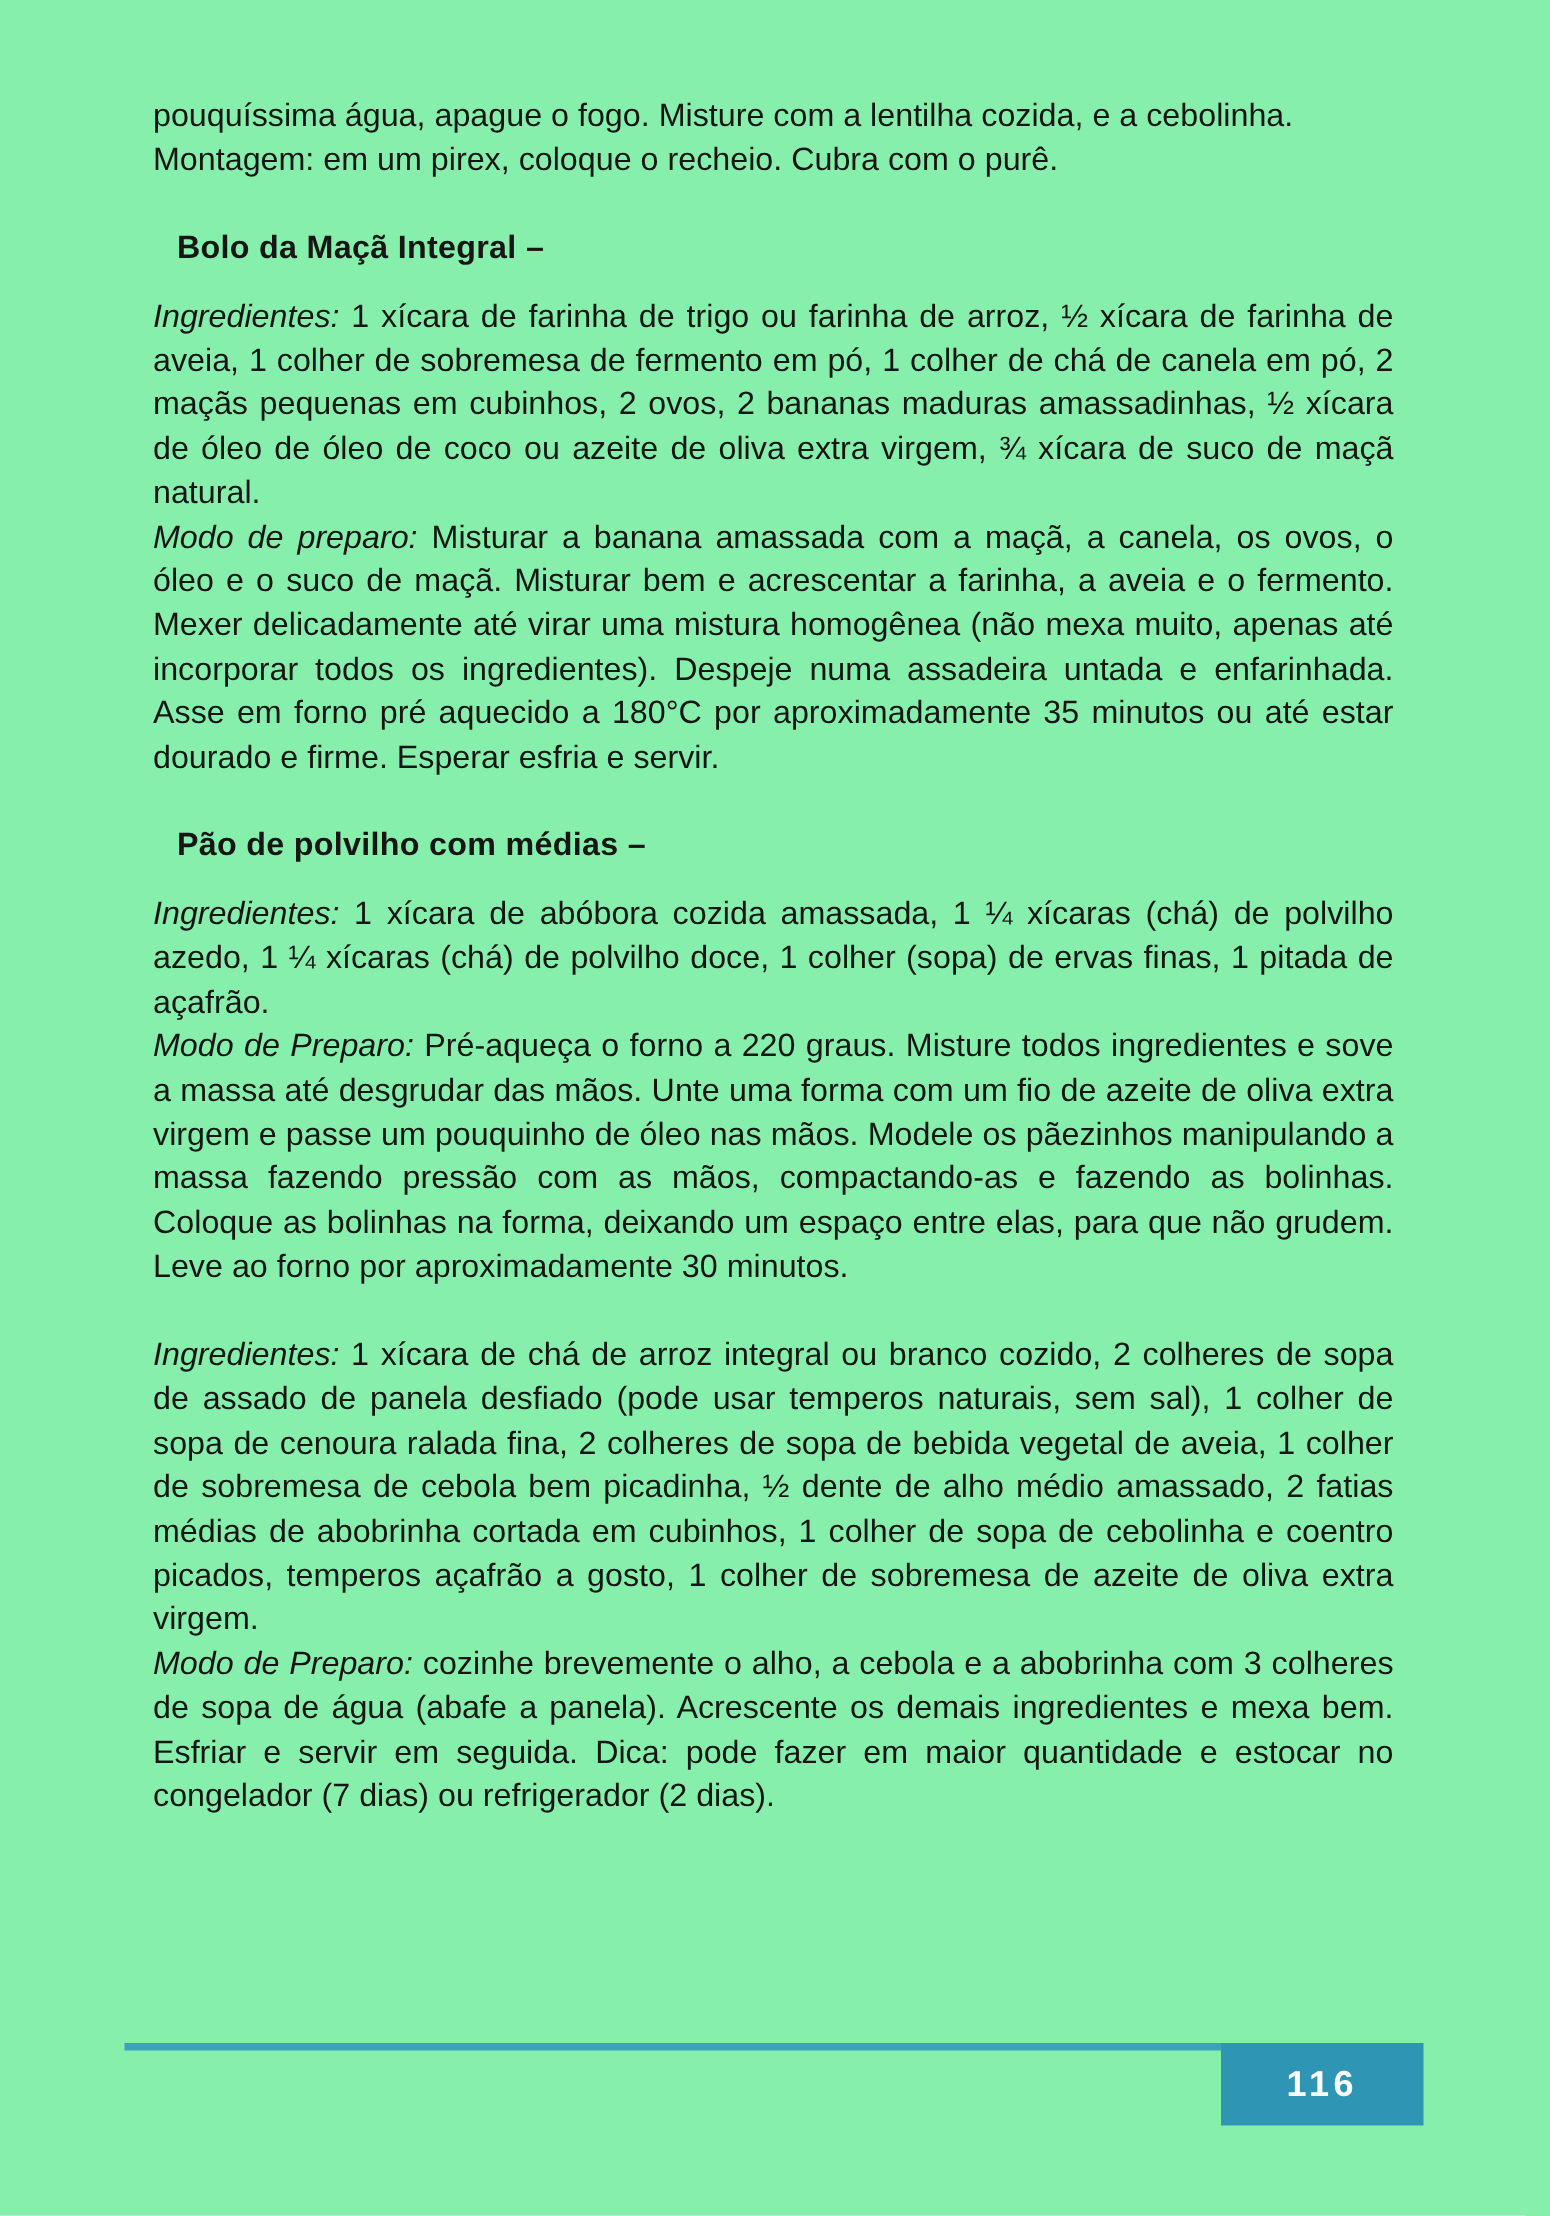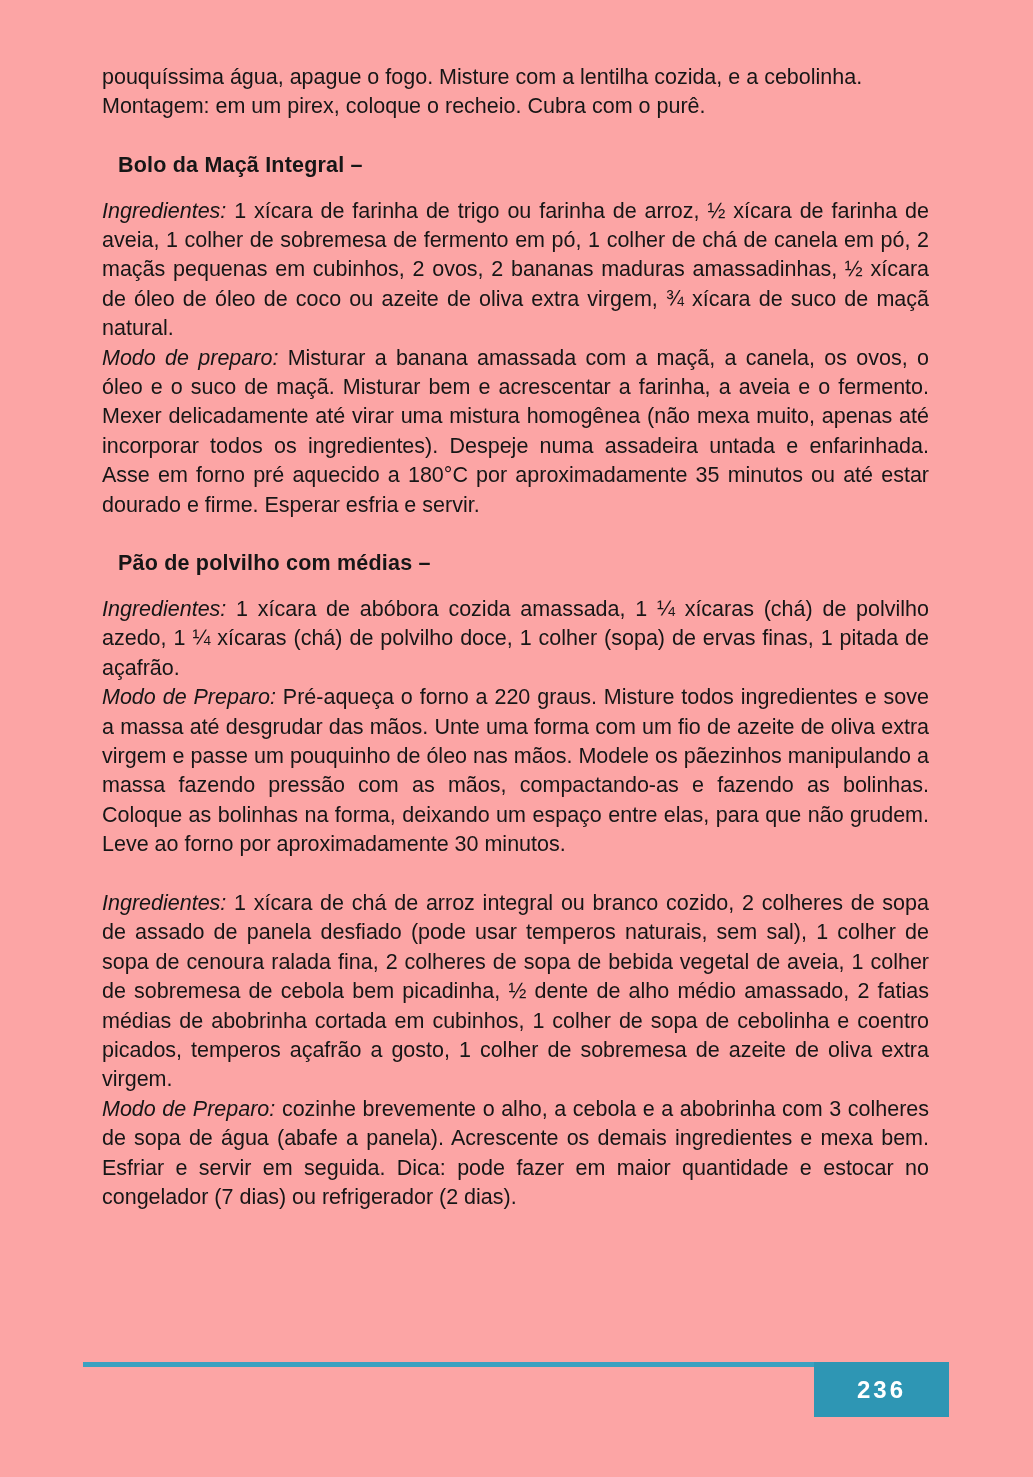--- a/index.html
+++ b/index.html
@@ -51,21 +51,21 @@
     align-items: center;
     justify-content: center;
     font-weight: 700;
     font-size: 24px;
     letter-spacing: 3px;
   }
 </style>
 </head>
 <body>
 
-<div class="page" style="background: #fca5a5; color: rgb(22, 22, 22);">
+<div class="page" style="background: #86efac; color: rgb(22, 22, 22);">
   <div class="content">
 
     <div class="section">
       <p class="para"><em class="lead"></em> <span>pouquíssima água, apague o fogo. Misture com a lentilha cozida, e a cebolinha.</span></p>
       <p class="para"><em class="lead"></em> <span>Montagem: em um pirex, coloque o recheio. Cubra com o purê.</span></p>
     </div>
 
     <div class="section">
       <h2 class="recipe-heading">Bolo da Maçã Integral –</h2>
       <p class="para"><em class="lead">Ingredientes:</em> <span>1 xícara de farinha de trigo ou farinha de arroz, ½ xícara de farinha de aveia, 1 colher de sobremesa de fermento em pó, 1 colher de chá de canela em pó, 2 maçãs pequenas em cubinhos, 2 ovos, 2 bananas maduras amassadinhas, ½ xícara de óleo de óleo de coco ou azeite de oliva extra virgem, ¾ xícara de suco de maçã natural.</span></p>
@@ -80,15 +80,15 @@
 
     <div class="section">
       <p class="para"><em class="lead">Ingredientes:</em> <span>1 xícara de chá de arroz integral ou branco cozido, 2 colheres de sopa de assado de panela desfiado (pode usar temperos naturais, sem sal), 1 colher de sopa de cenoura ralada fina, 2 colheres de sopa de bebida vegetal de aveia, 1 colher de sobremesa de cebola bem picadinha, ½ dente de alho médio amassado, 2 fatias médias de abobrinha cortada em cubinhos, 1 colher de sopa de cebolinha e coentro picados, temperos açafrão a gosto, 1 colher de sobremesa de azeite de oliva extra virgem.</span></p>
       <p class="para"><em class="lead">Modo de Preparo:</em> <span>cozinhe brevemente o alho, a cebola e a abobrinha com 3 colheres de sopa de água (abafe a panela). Acrescente os demais ingredientes e mexa bem. Esfriar e servir em seguida. Dica: pode fazer em maior quantidade e estocar no congelador (7 dias) ou refrigerador (2 dias).</span></p>
     </div>
 
   </div>
 
   <div class="footer-rule" style="background: rgb(59, 161, 192);"></div>
   <div class="page-badge" style="background: rgb(46, 150, 180); color: rgb(255, 255, 255);">
-    <span>236</span>
+    <span>116</span>
   </div>
 </div>
 
 </body></html>

